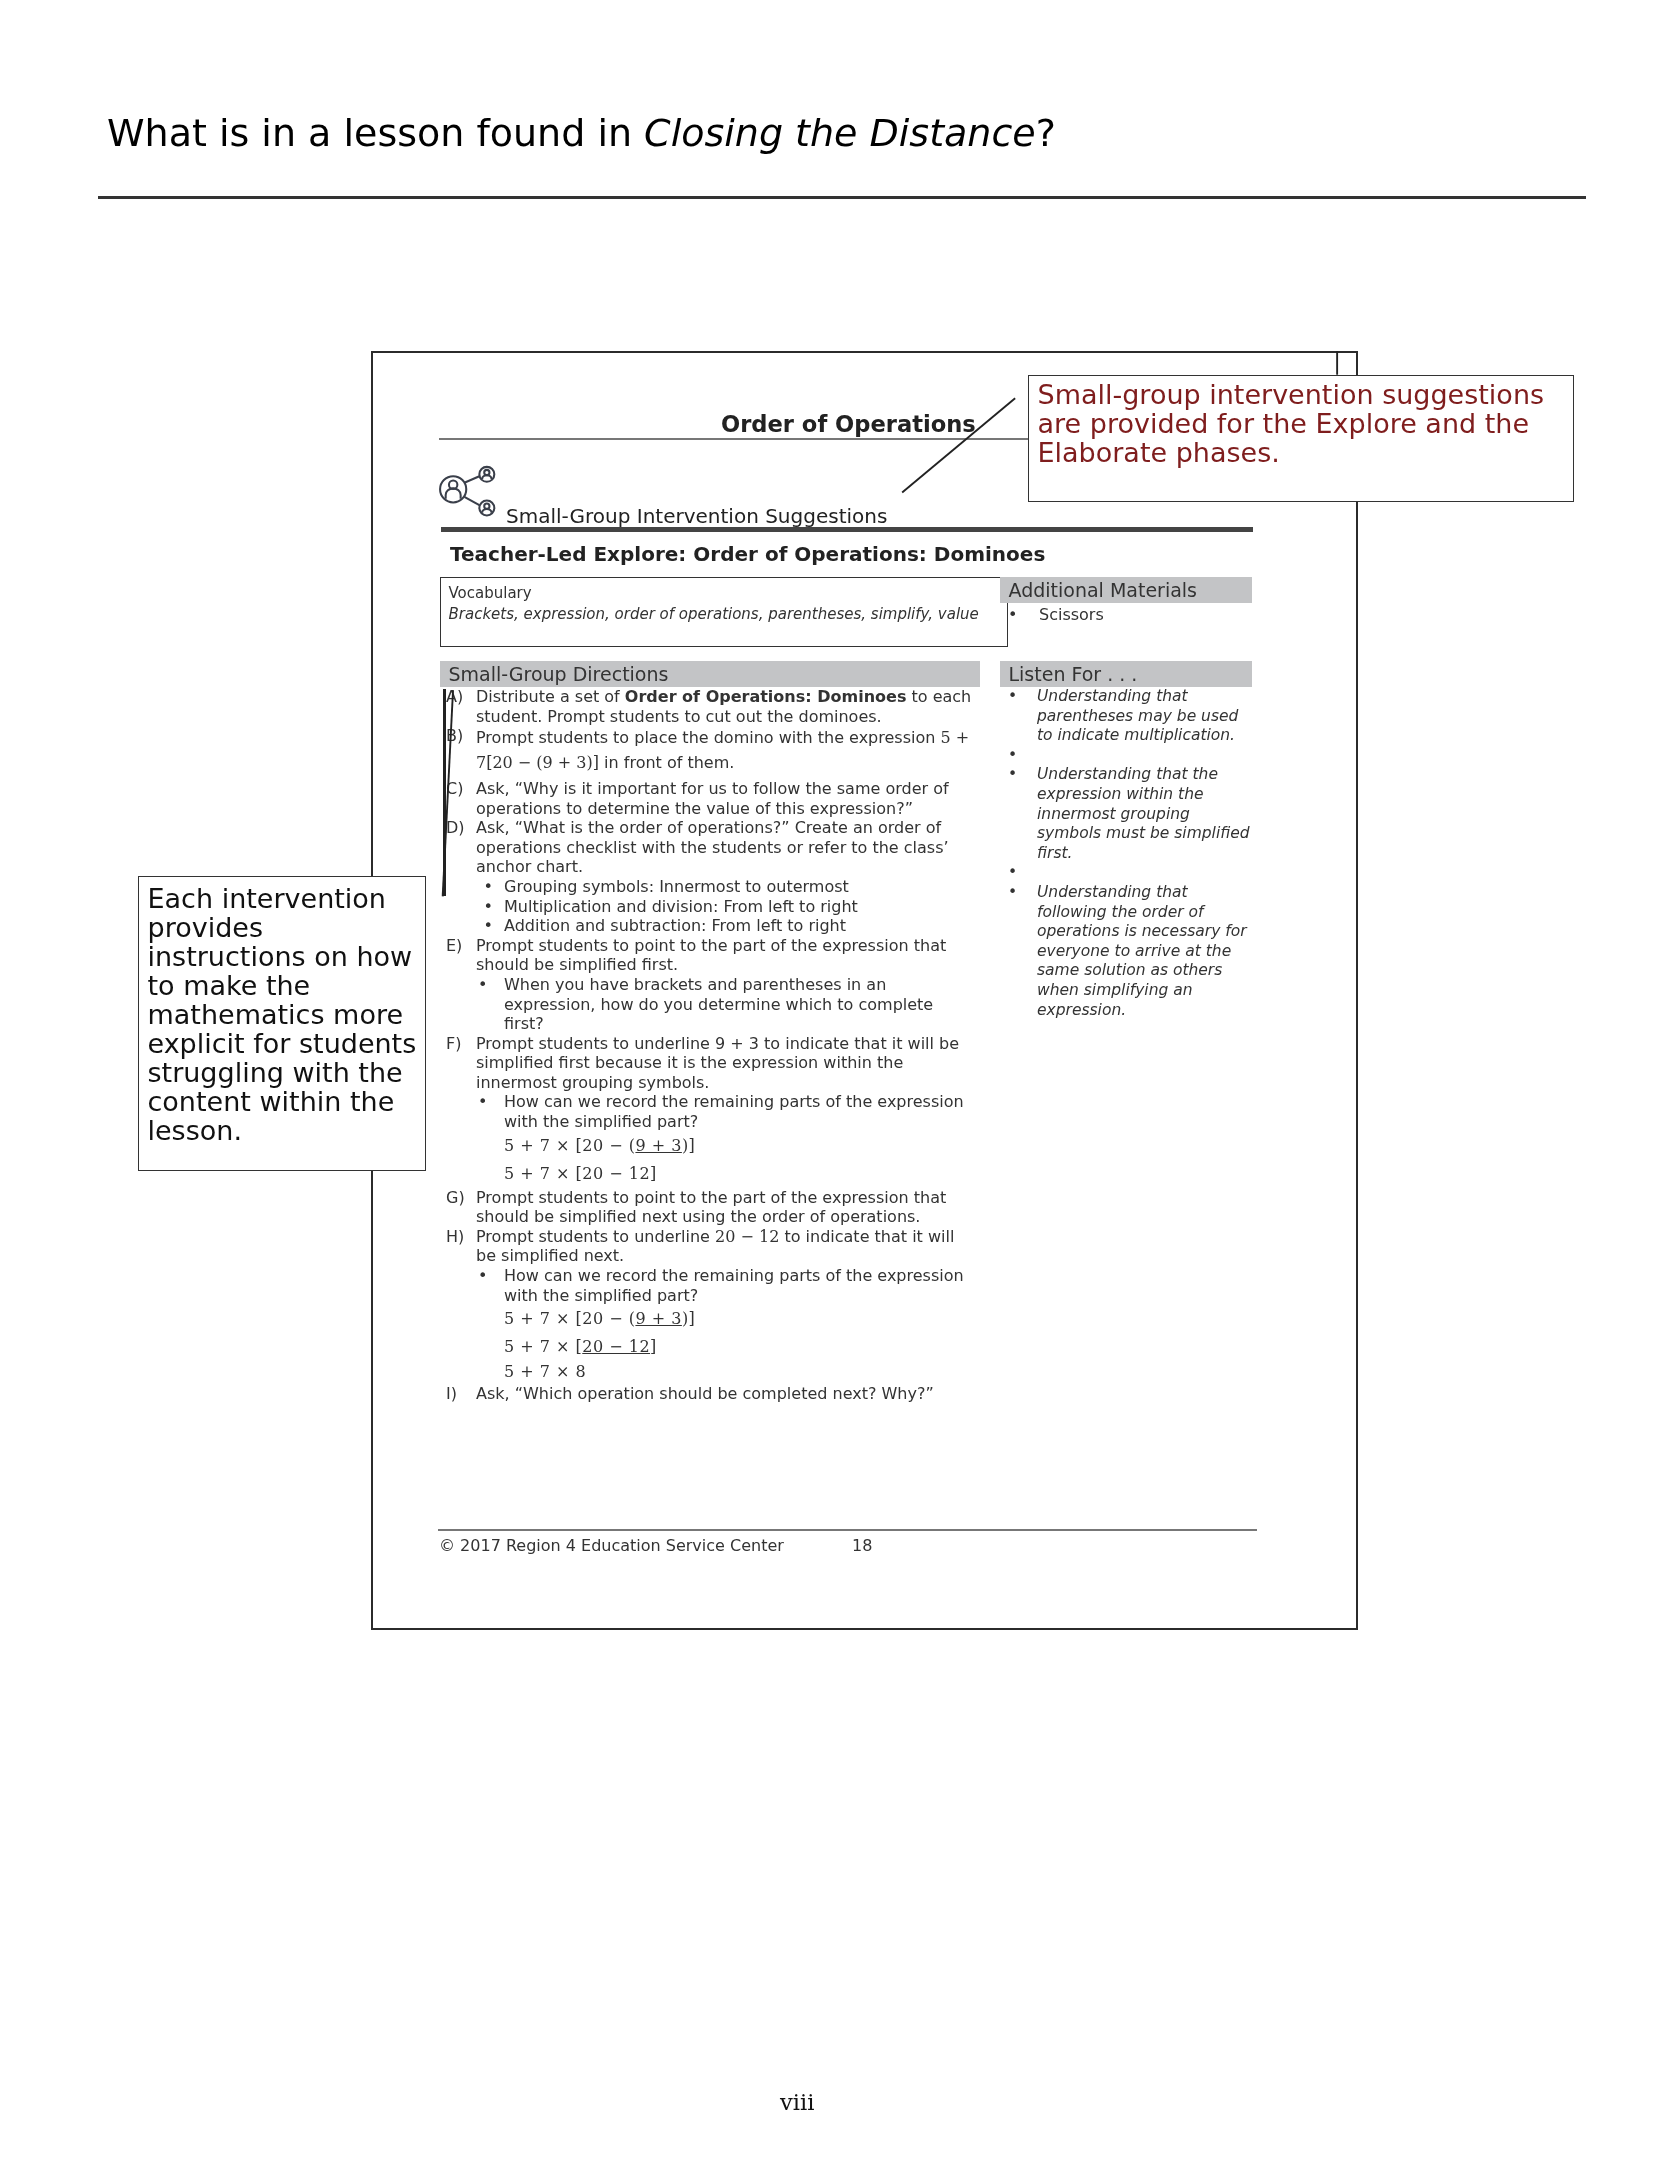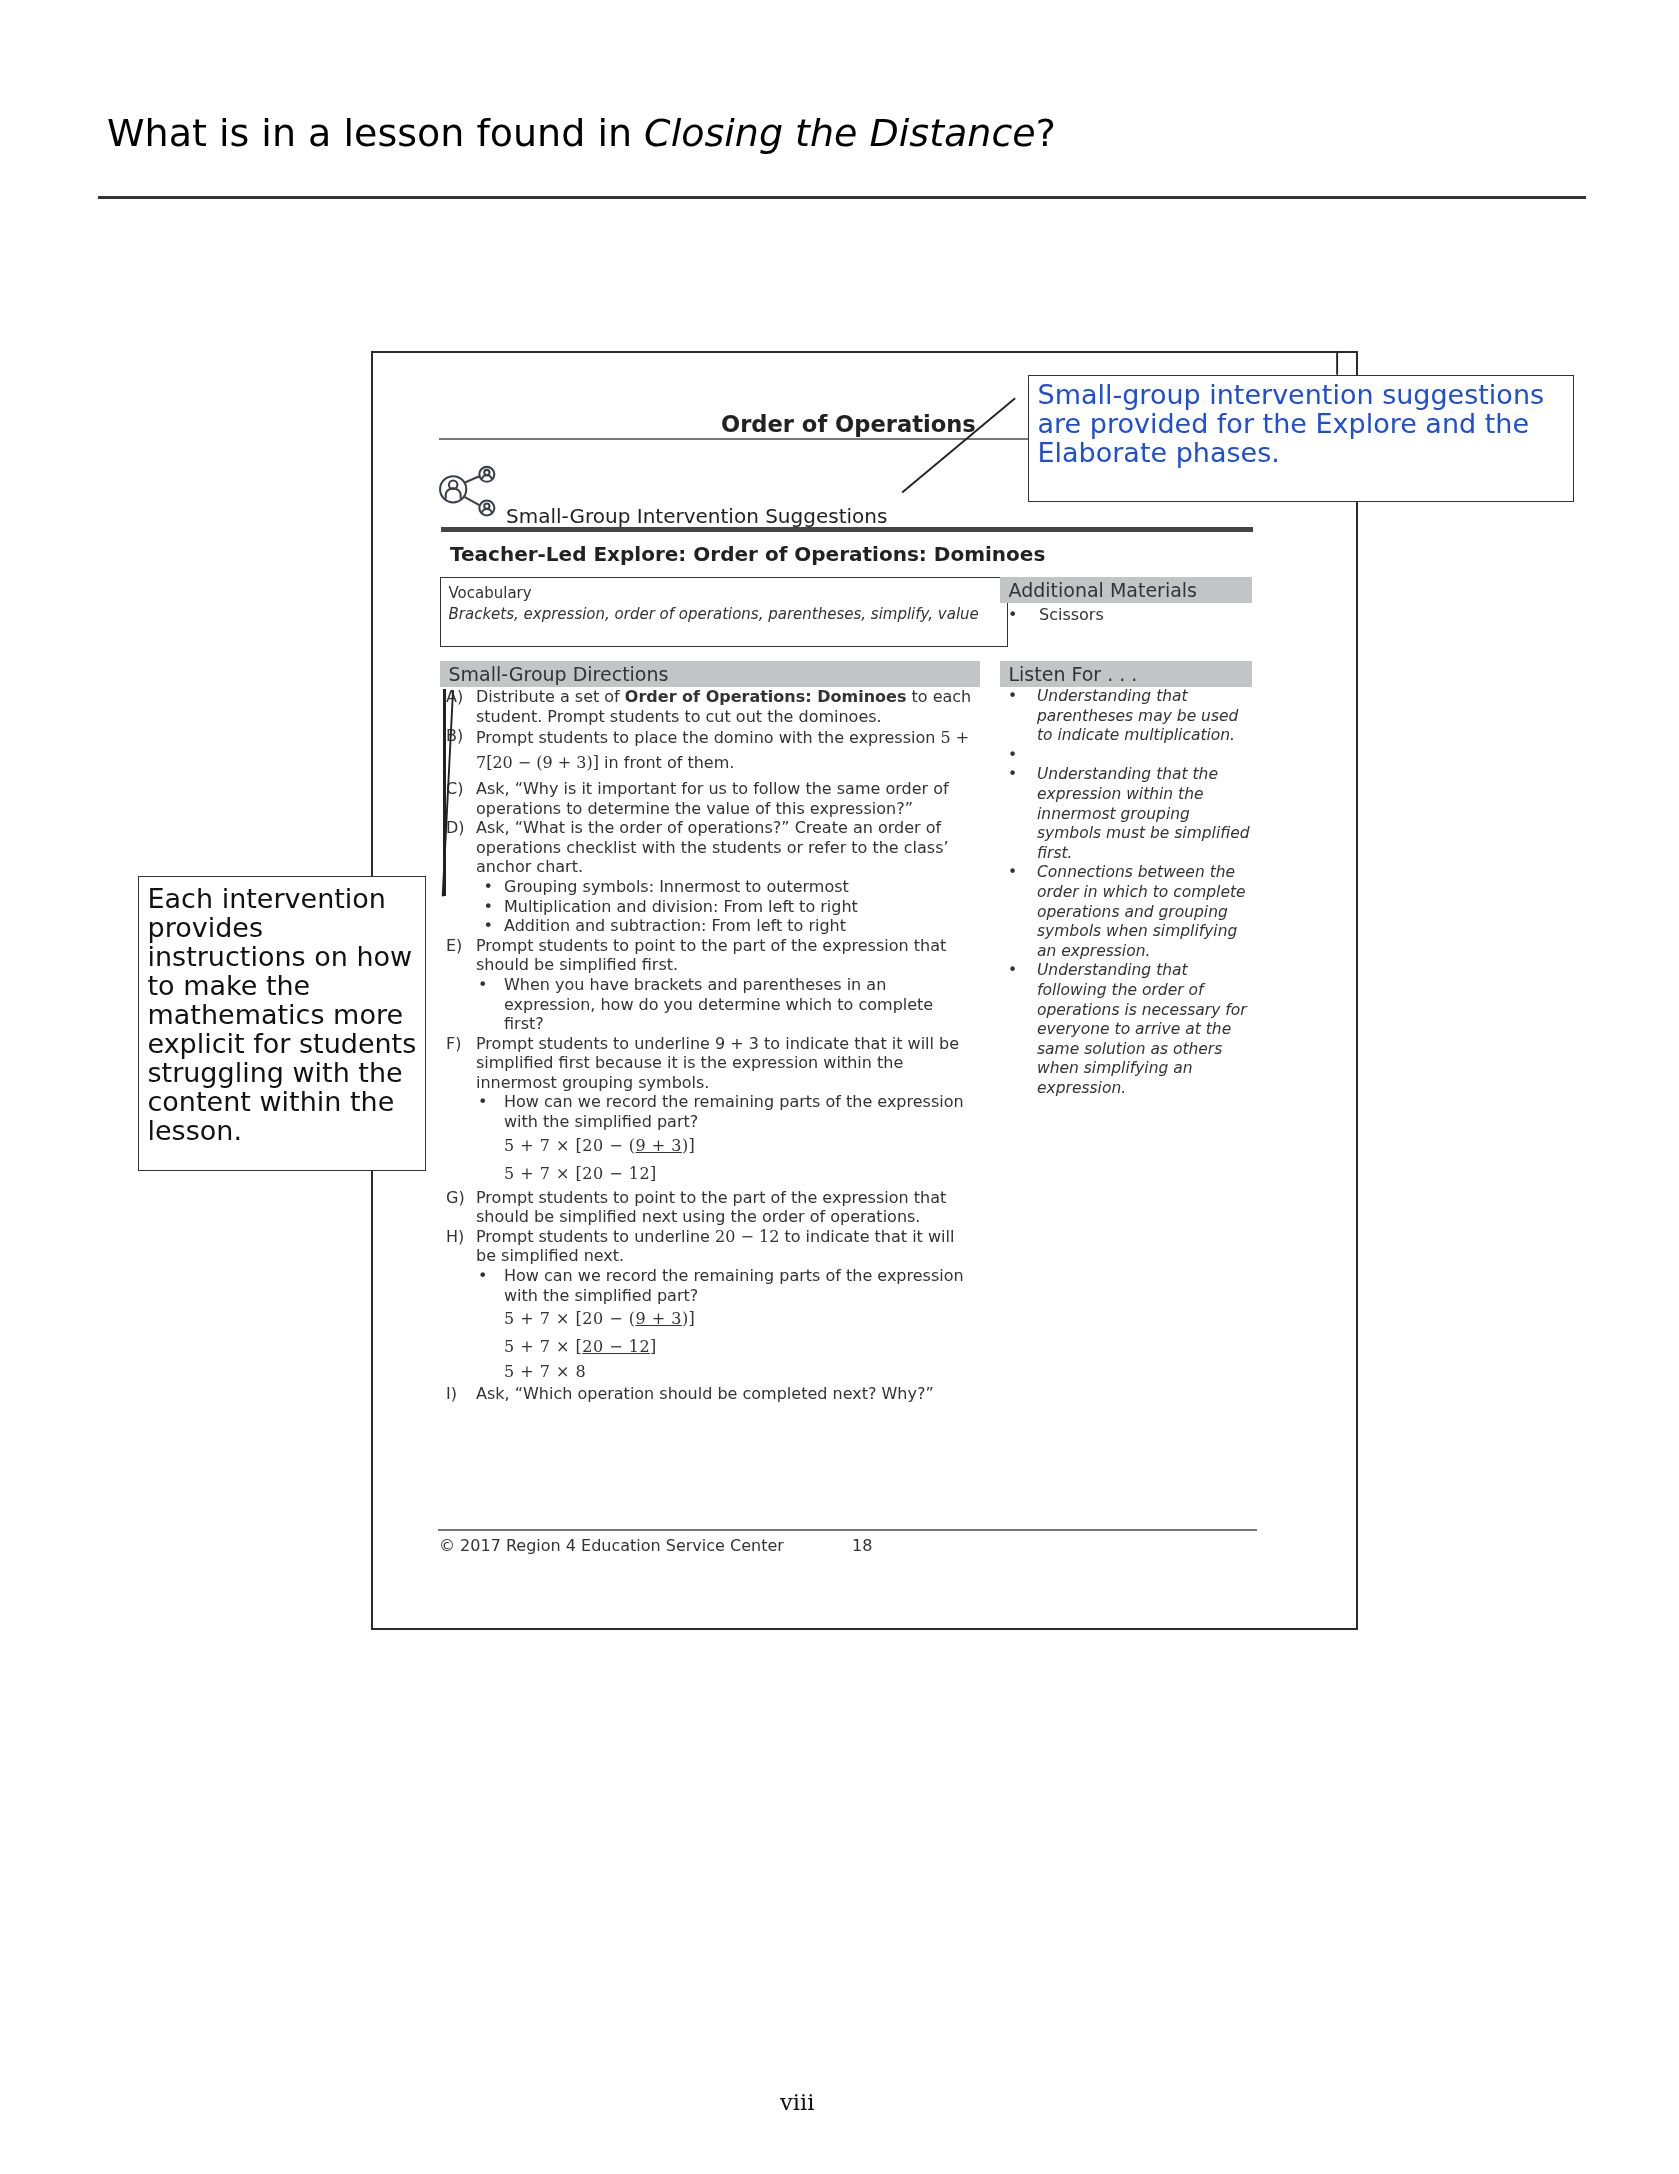--- a/index.html
+++ b/index.html
@@ -46,21 +46,21 @@
 
   .listen-list { position: absolute; left: 1008px; top: 687px; width: 247px; font-size: 15.5px; color: #333; line-height: 19.6px; font-style: italic; }
   .listen-list .bullet-row .dot { width: 29px; font-style: normal; }
 
   .footer-rule { position: absolute; left: 438px; top: 1529px; width: 819px; height: 1.9px; background: #777; }
   .footer-text { position: absolute; left: 439px; top: 1536px; font-size: 16px; color: #333; }
   .footer-page { position: absolute; left: 852px; top: 1536px; font-size: 16px; color: #333; }
 
   .left-bar { position: absolute; left: 443px; top: 689px; width: 2.8px; height: 207px; background: #222; }
 
-  .callout-top { position: absolute; left: 1028px; top: 375px; width: 546px; height: 127px; border: 1.9px solid #333; background: #fff; box-sizing: border-box; padding: 3.8px 8.5px; font-size: 27px; line-height: 29px; color: #1d4ed8; }
+  .callout-top { position: absolute; left: 1028px; top: 375px; width: 546px; height: 127px; border: 1.9px solid #333; background: #fff; box-sizing: border-box; padding: 3.8px 8.5px; font-size: 27px; line-height: 29px; color: #7f1d1d; }
   .callout-left { position: absolute; left: 138px; top: 876px; width: 288px; height: 295px; border: 1.9px solid #333; background: #fff; box-sizing: border-box; padding: 6.6px 8.5px; font-size: 27px; line-height: 29px; color: #111; }
 
   .connectors { position: absolute; left: 0; top: 0; width: 1680px; height: 2174px; pointer-events: none; }
 
   .folio { position: absolute; left: 780px; top: 2089px; font-family: "DejaVu Serif", serif; font-size: 22.6px; color: #111; }
 </style>
 </head>
 <body>
 
 <div class="page-heading"><span>What is in a lesson found in </span><em>Closing the Distance</em><span>?</span></div>
@@ -192,21 +192,20 @@
     </div>
   <div class="bullet-row">
       <span class="dot">•</span>
     </div>
   <div class="bullet-row">
       <span class="dot">•</span>
       <span>Understanding that the expression within the innermost grouping symbols must be simplified first.</span>
     </div>
   <div class="bullet-row">
       <span class="dot">•</span>
-      <span>Connections between the order in which to complete operations and grouping symbols when simplifying an expression.</span>
     </div>
   <div class="bullet-row">
       <span class="dot">•</span>
       <span>Understanding that following the order of operations is necessary for everyone to arrive at the same solution as others when simplifying an expression.</span>
     </div>
 </div>
 
 <div class="footer-rule"></div>
 <div class="footer-text">© 2017 Region 4 Education Service Center</div>
 <div class="footer-page">18</div>

